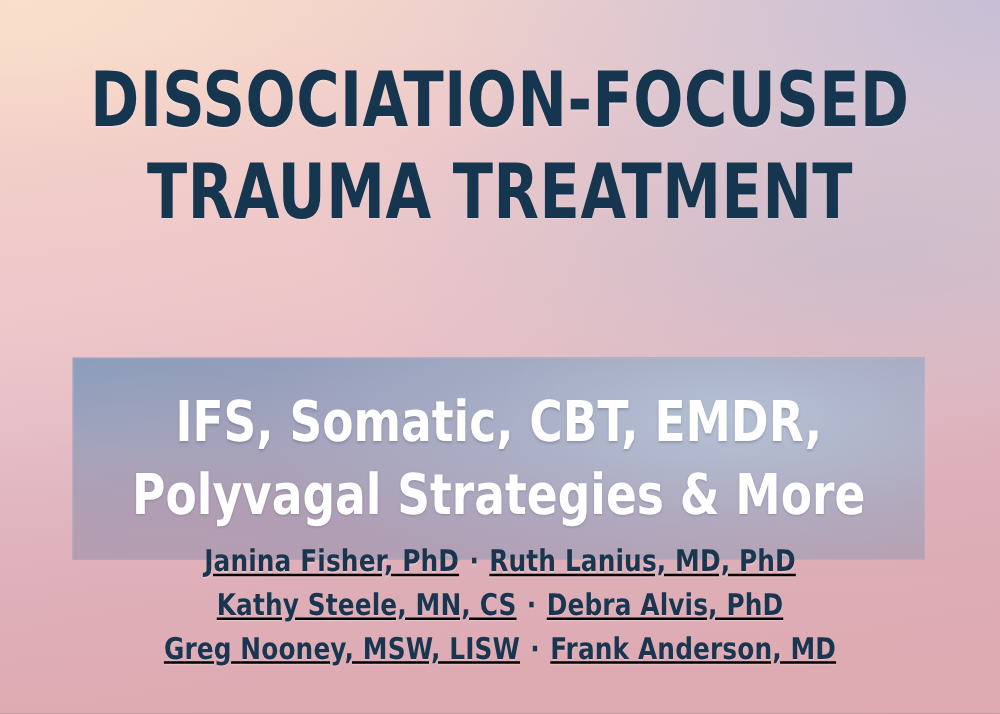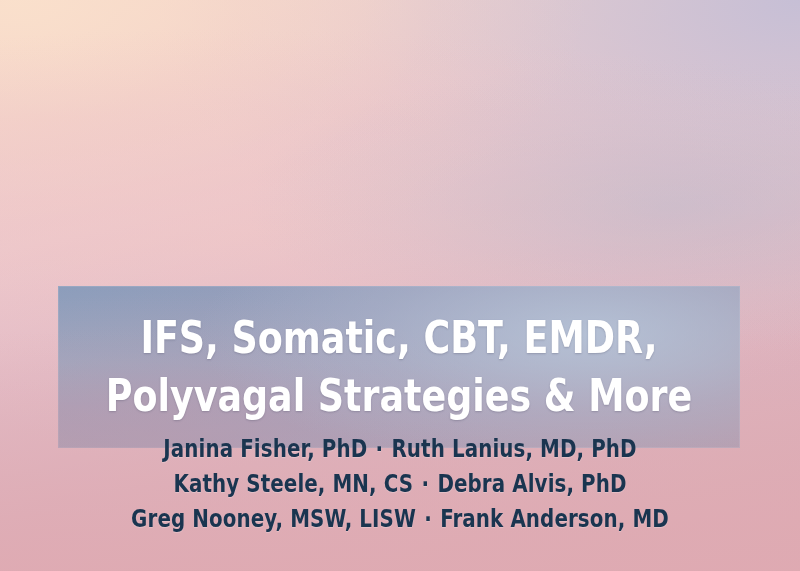--- a/index.html
+++ b/index.html
@@ -152,20 +152,21 @@
     text-shadow: 0 1px 2px rgba(70,70,95,0.28);
   }
 
   
   .presenters {
     position: absolute;
     left: 0;
     right: 0;
     top: 432px;
     text-align: center;
+    text-decoration: underline;
   }
   .presenter-line {
     display: block;
     color: #1a3550;
     font-family: "DejaVu Sans Condensed", "Liberation Sans Narrow", "Liberation Sans", sans-serif;
     font-weight: 700;
     font-size: 24px;
     line-height: 35px;
     letter-spacing: 0.1px;
     transform: scaleX(0.92);
@@ -184,20 +185,24 @@
 
 <div id="poster">
 
   <div class="bg-layer bg-base"></div>
   <div class="bg-layer bg-lav"></div>
   <div class="bg-layer bg-peach"></div>
   <div class="bg-layer bg-mid"></div>
   <div class="bg-layer bg-bluewash"></div>
   <div class="bg-layer bg-rose"></div>
 
+  <div class="title-block">
+    <span class="title-line">DISSOCIATION-FOCUSED</span>
+    <span class="title-line">TRAUMA TREATMENT</span>
+  </div>
 
   <div class="band">
     <div class="band-sheen"></div>
     <div class="band-text">
       <span class="band-line">IFS, Somatic, CBT, EMDR,</span>
       <span class="band-line">Polyvagal Strategies &amp; More</span>
     </div>
   </div>
 
   <div class="presenters">

